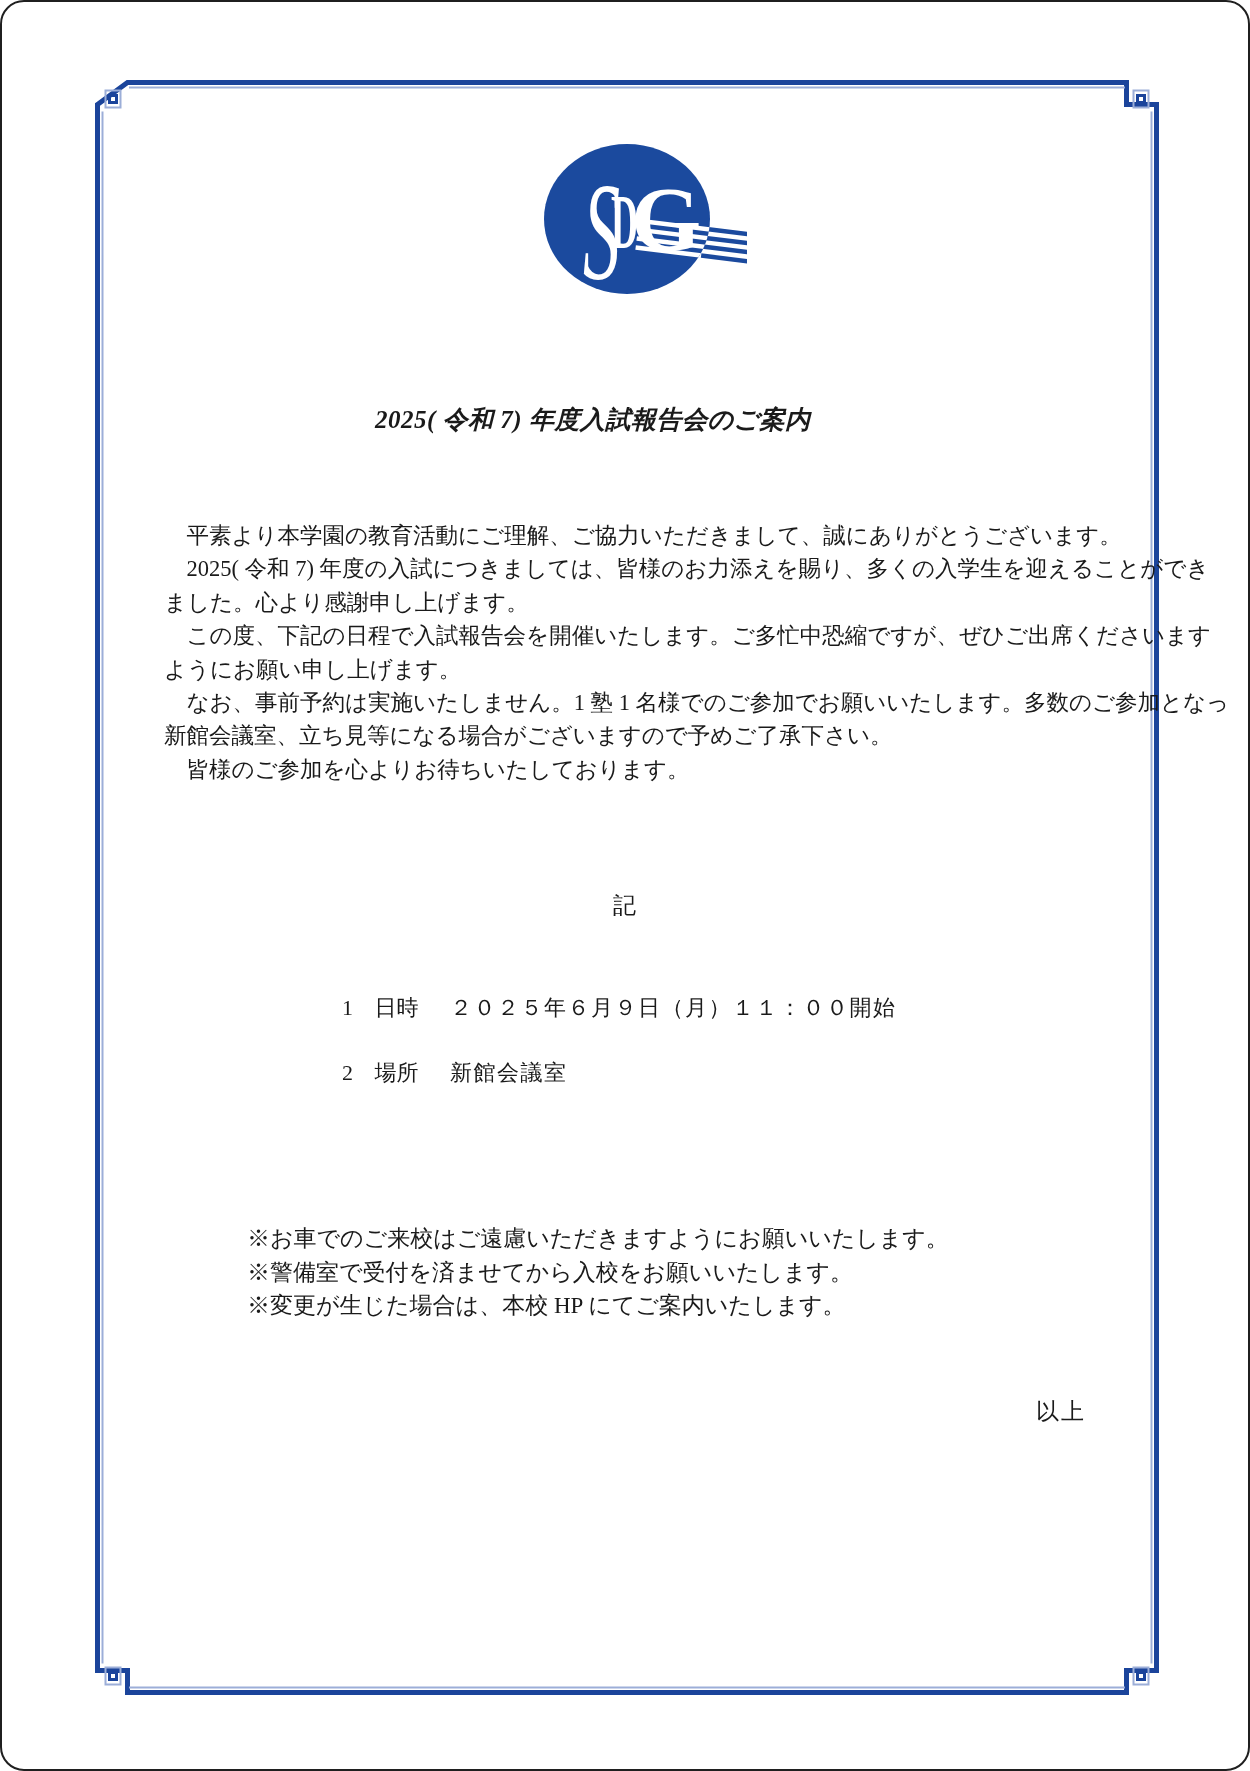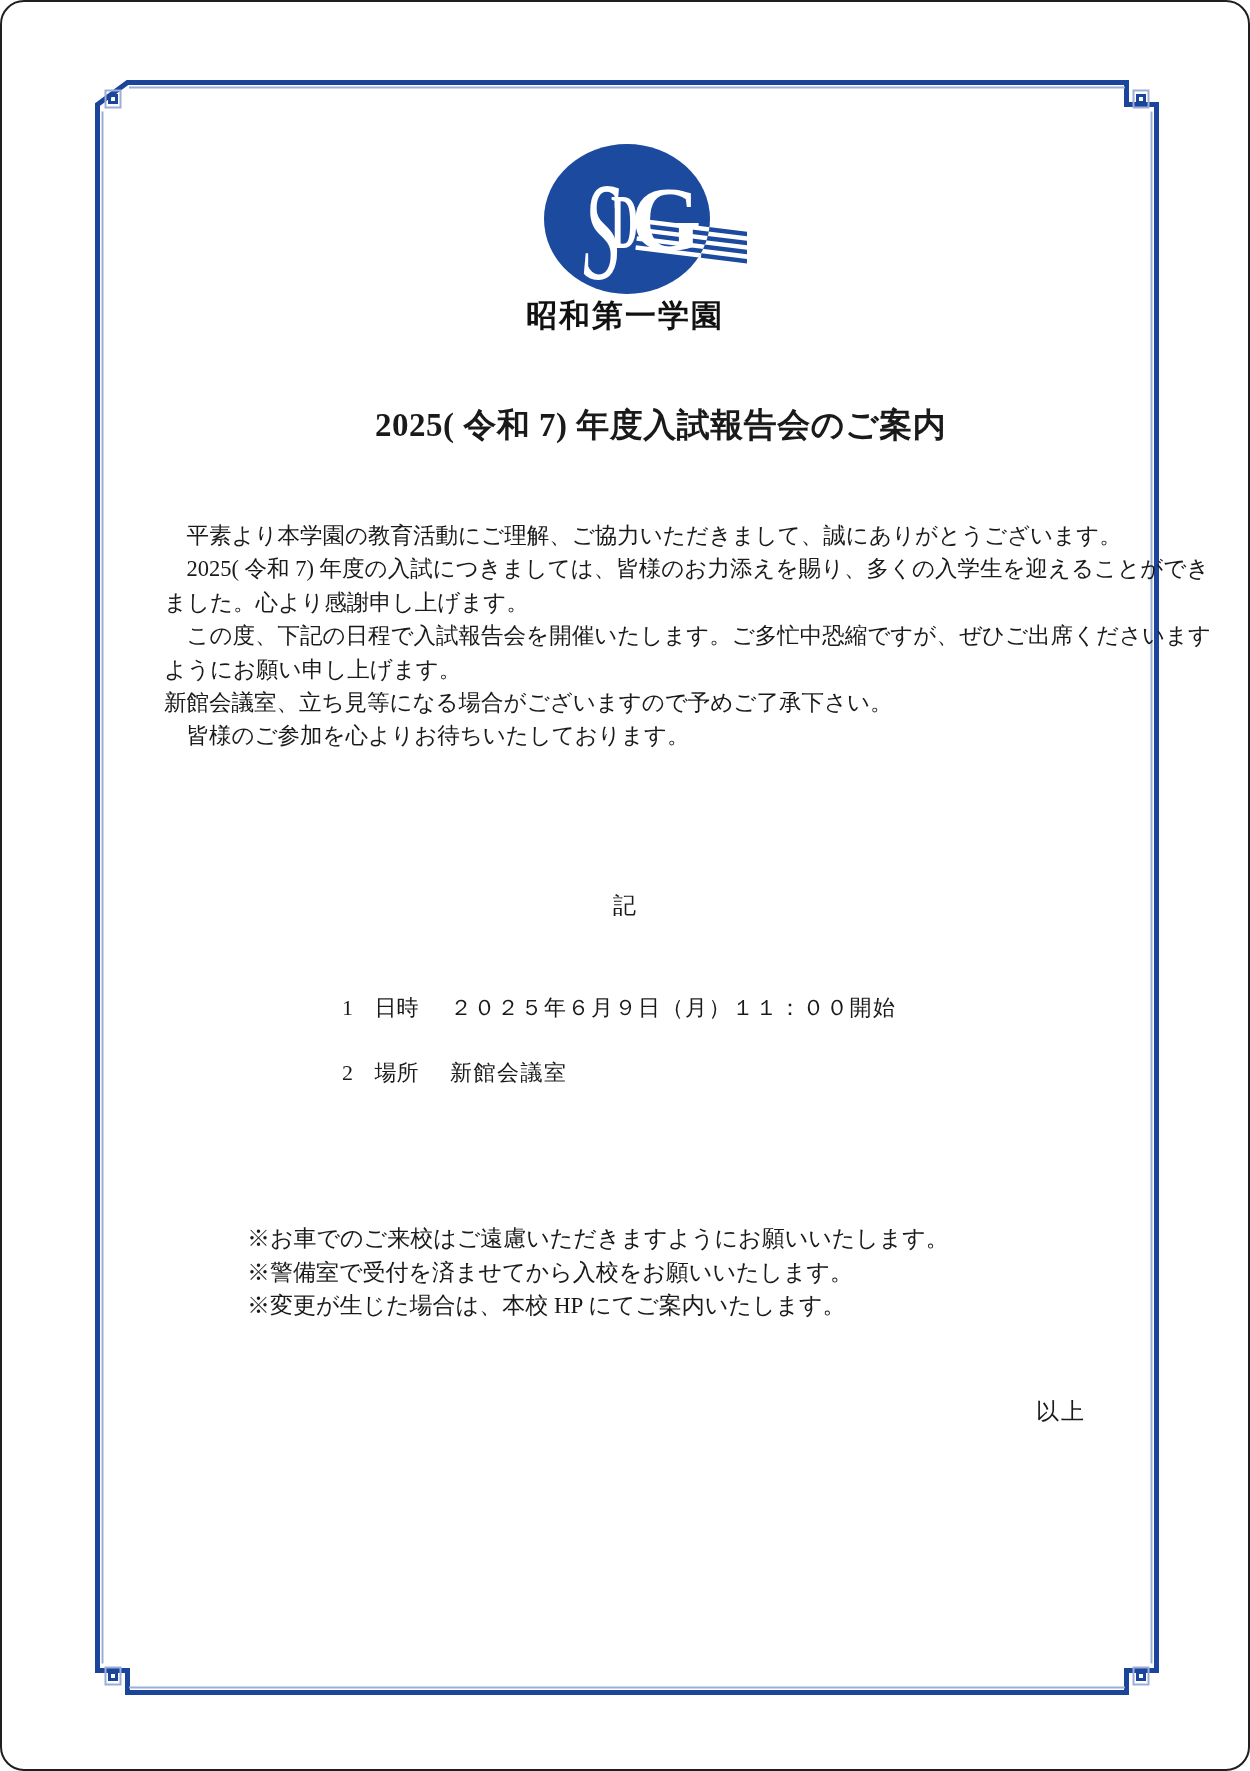--- a/index.html
+++ b/index.html
@@ -3,21 +3,21 @@
 <meta charset="utf-8">
 <style>
   html,body{margin:0;padding:0;background:#ffffff;}
   body{width:1250px;height:1771px;position:relative;font-family:"Liberation Serif","DejaVu Serif",serif;color:#1a1a1a;}
   .page{position:absolute;inset:0;background:#ffffff;border:2px solid #1f1f1f;border-radius:24px;box-sizing:border-box;overflow:hidden;}
   .abs{position:absolute;}
   
   .logo-wrap{left:505px;top:136px;width:240px;height:168px;}
   .school-name{left:0;right:0;top:293px;text-align:center;font-family:"DejaVu Sans","Liberation Sans",sans-serif;font-weight:800;font-size:31px;letter-spacing:2px;color:#111;}
   
-  .doc-title{left:373px;top:401px;font-size:33px;font-weight:600;letter-spacing:0.5px;white-space:nowrap;}
+  .doc-title{left:373px;top:401px;font-size:25px;font-weight:600;letter-spacing:0.5px;white-space:nowrap;font-style:italic;}
   
   .body-block{left:162px;top:517px;width:935px;font-size:22.5px;line-height:33.4px;}
   .body-line{white-space:nowrap;}
   
   .record-marker{left:0;right:0;top:888px;text-align:center;font-size:23px;letter-spacing:1px;}
   
   .item-row{left:340px;font-size:22px;white-space:nowrap;}
   .item-row .no{display:inline-block;}
   .item-row .lbl{display:inline-block;margin-left:16px;}
   .item-row .val{display:inline-block;margin-left:26px;letter-spacing:1.5px;}
@@ -79,30 +79,30 @@
         <rect x="196" y="93" width="52" height="4.5" fill="#1b4a9e"></rect>
         <rect x="196" y="102" width="52" height="4.5" fill="#1b4a9e"></rect>
         <rect x="196" y="111" width="52" height="4.5" fill="#1b4a9e"></rect>
       </g>
     </g>
 
     <text transform="translate(76,141) scale(0.55,1.04)" font-size="135" font-style="italic" font-family="'Liberation Serif',serif" fill="#ffffff">S</text>
     <text transform="translate(104,110) scale(0.48,1)" font-size="78" font-weight="bold" font-family="'Liberation Serif',serif" fill="#ffffff">D</text>
   </svg>
 
-  <div class="abs school-name">昭和第一学園</div>
 
   <div class="abs doc-title">2025( 令和 7) 年度入試報告会のご案内</div>
 
   <div class="abs body-block">
     <div class="body-line">　平素より本学園の教育活動にご理解、ご協力いただきまして、誠にありがとうございます。</div>
     <div class="body-line">　2025( 令和 7) 年度の入試につきましては、皆様のお力添えを賜り、多くの入学生を迎えることができ</div>
     <div class="body-line">ました。心より感謝申し上げます。</div>
     <div class="body-line">　この度、下記の日程で入試報告会を開催いたします。ご多忙中恐縮ですが、ぜひご出席くださいます</div>
     <div class="body-line">ようにお願い申し上げます。</div>
+    <div class="body-line">　なお、事前予約は実施いたしません。1 塾 1 名様でのご参加でお願いいたします。多数のご参加となっ</div>
     <div class="body-line">新館会議室、立ち見等になる場合がございますので予めご了承下さい。</div>
     <div class="body-line">　皆様のご参加を心よりお待ちいたしております。</div>
   </div>
 
   <div class="abs record-marker">記</div>
 
   <div class="abs item-row row-1">
     <span class="no">1</span>
     <span class="lbl">日時</span>
     <span class="val">２０２５年６月９日（月）１１：００開始</span>

